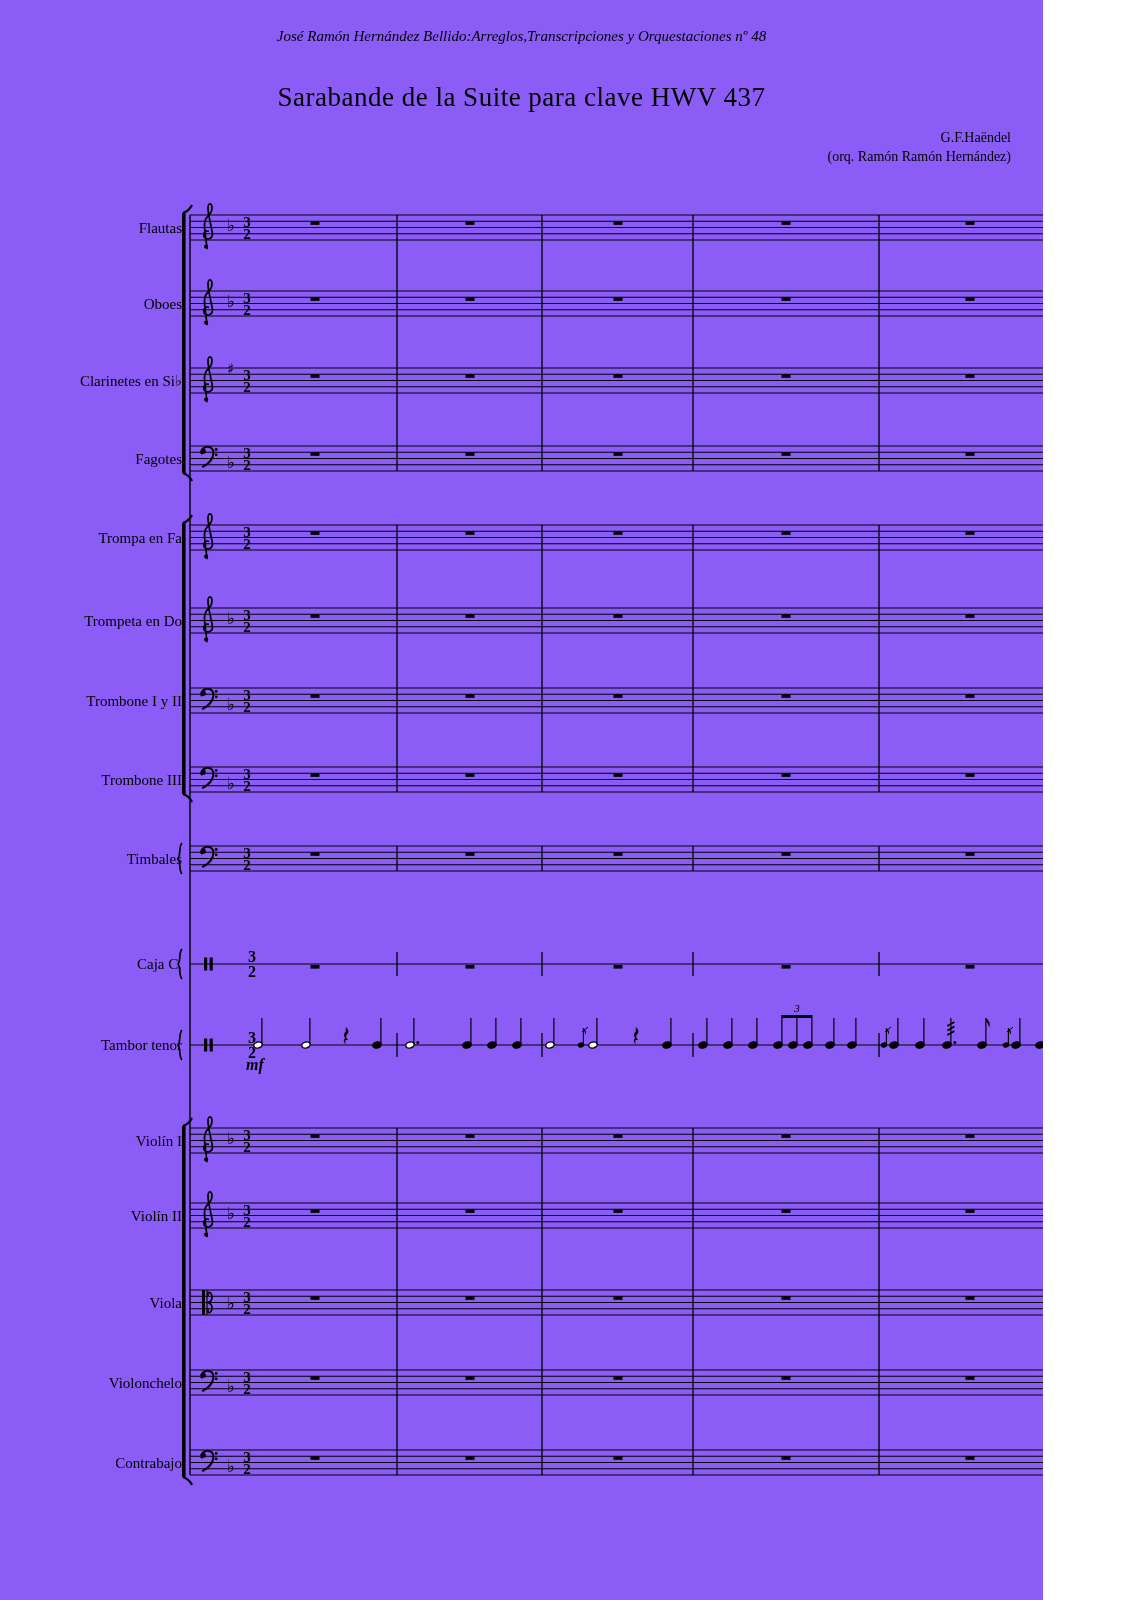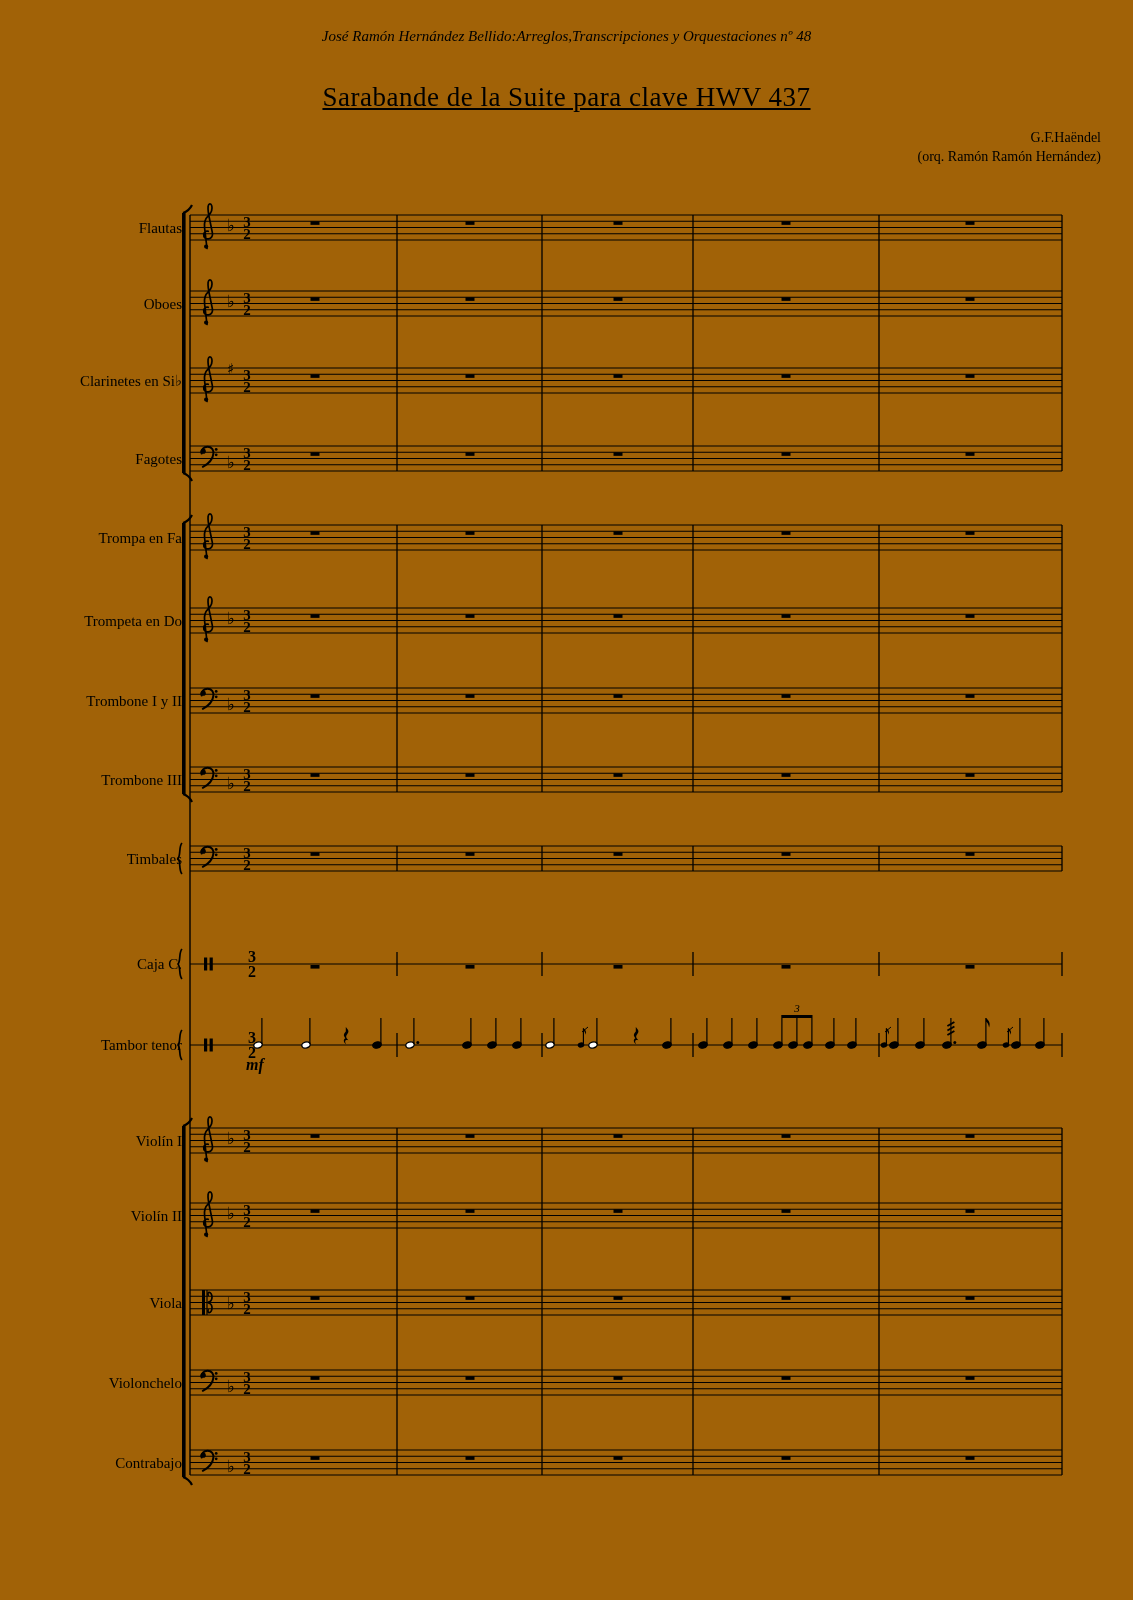--- a/index.html
+++ b/index.html
@@ -1,21 +1,21 @@
 <!DOCTYPE html>
 <html><head>
 <meta charset="utf-8">
 <style>
   html,body{margin:0;padding:0;background:#ffffff;}
-  .page{position:relative;width:1133px;height:1600px;background:#a16207;overflow:hidden;
+  .page{position:relative;width:1043px;height:1600px;background:#8b5cf6;overflow:hidden;
         font-family:"Liberation Serif","DejaVu Serif",serif;color:#000;}
   .series{position:absolute;top:28px;left:0;width:100%;text-align:center;
           font-style:italic;font-size:15px;}
   .title{position:absolute;top:82px;left:0;width:100%;text-align:center;
-         font-size:27px;letter-spacing:.5px;text-decoration:underline;}
+         font-size:27px;letter-spacing:.5px;}
   .credit{position:absolute;right:32px;font-size:14px;}
   .credit.composer{top:130px;}
   .credit.arranger{top:149px;}
   svg{position:absolute;left:0;top:0;}
   text{fill:#000;}
 </style>
 </head>
 <body>
 
 <div class="page">

